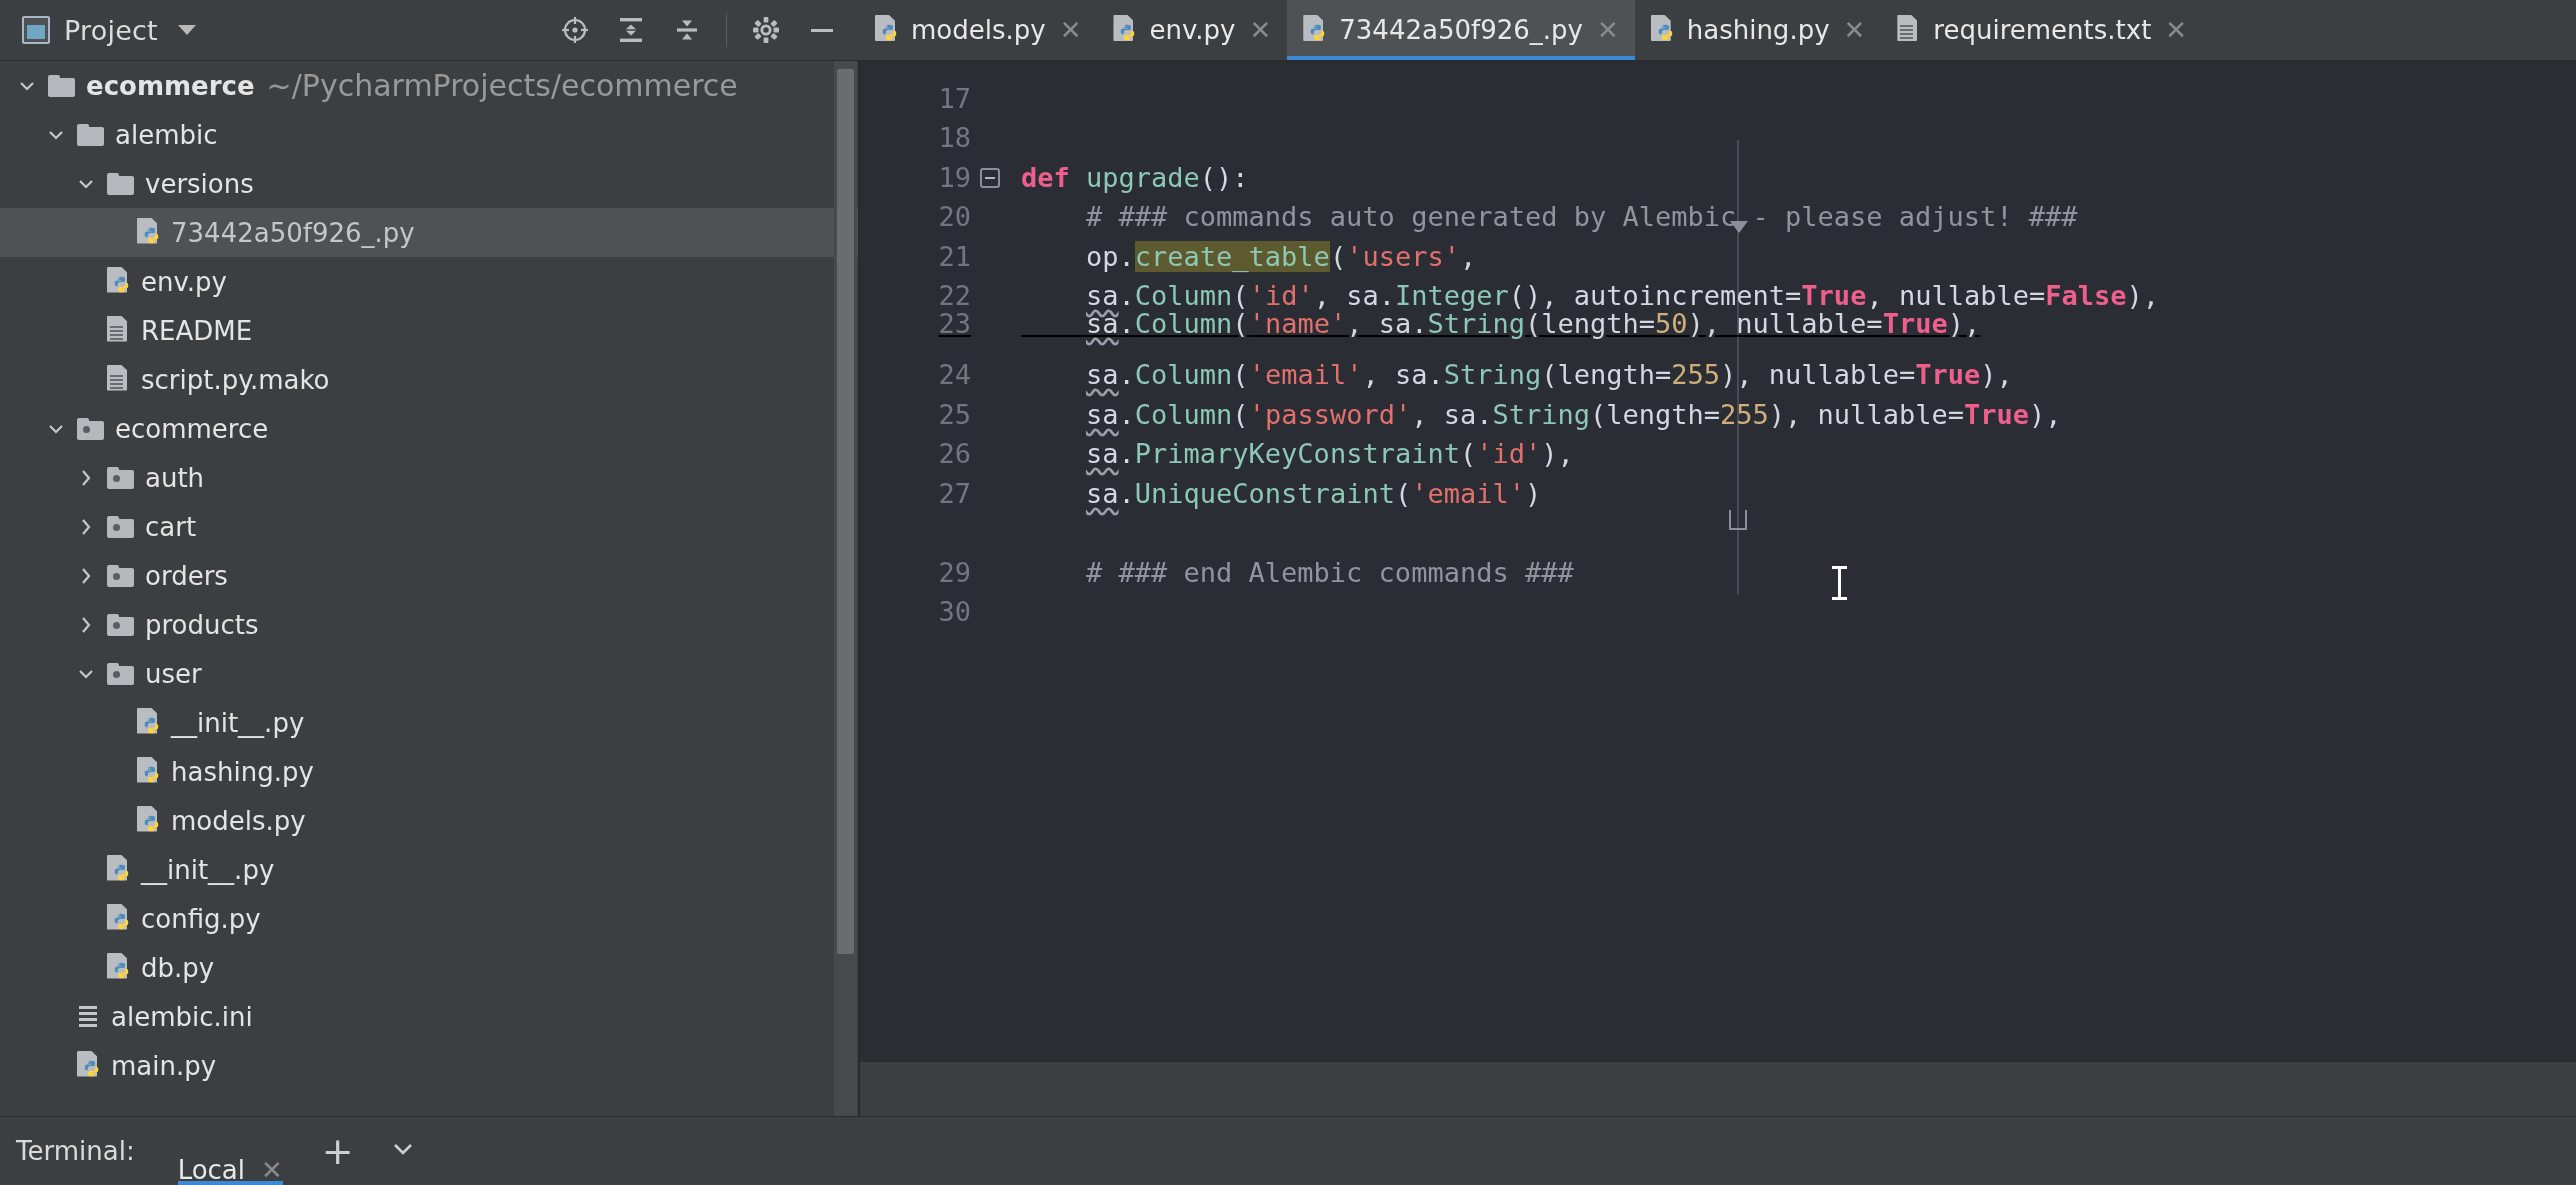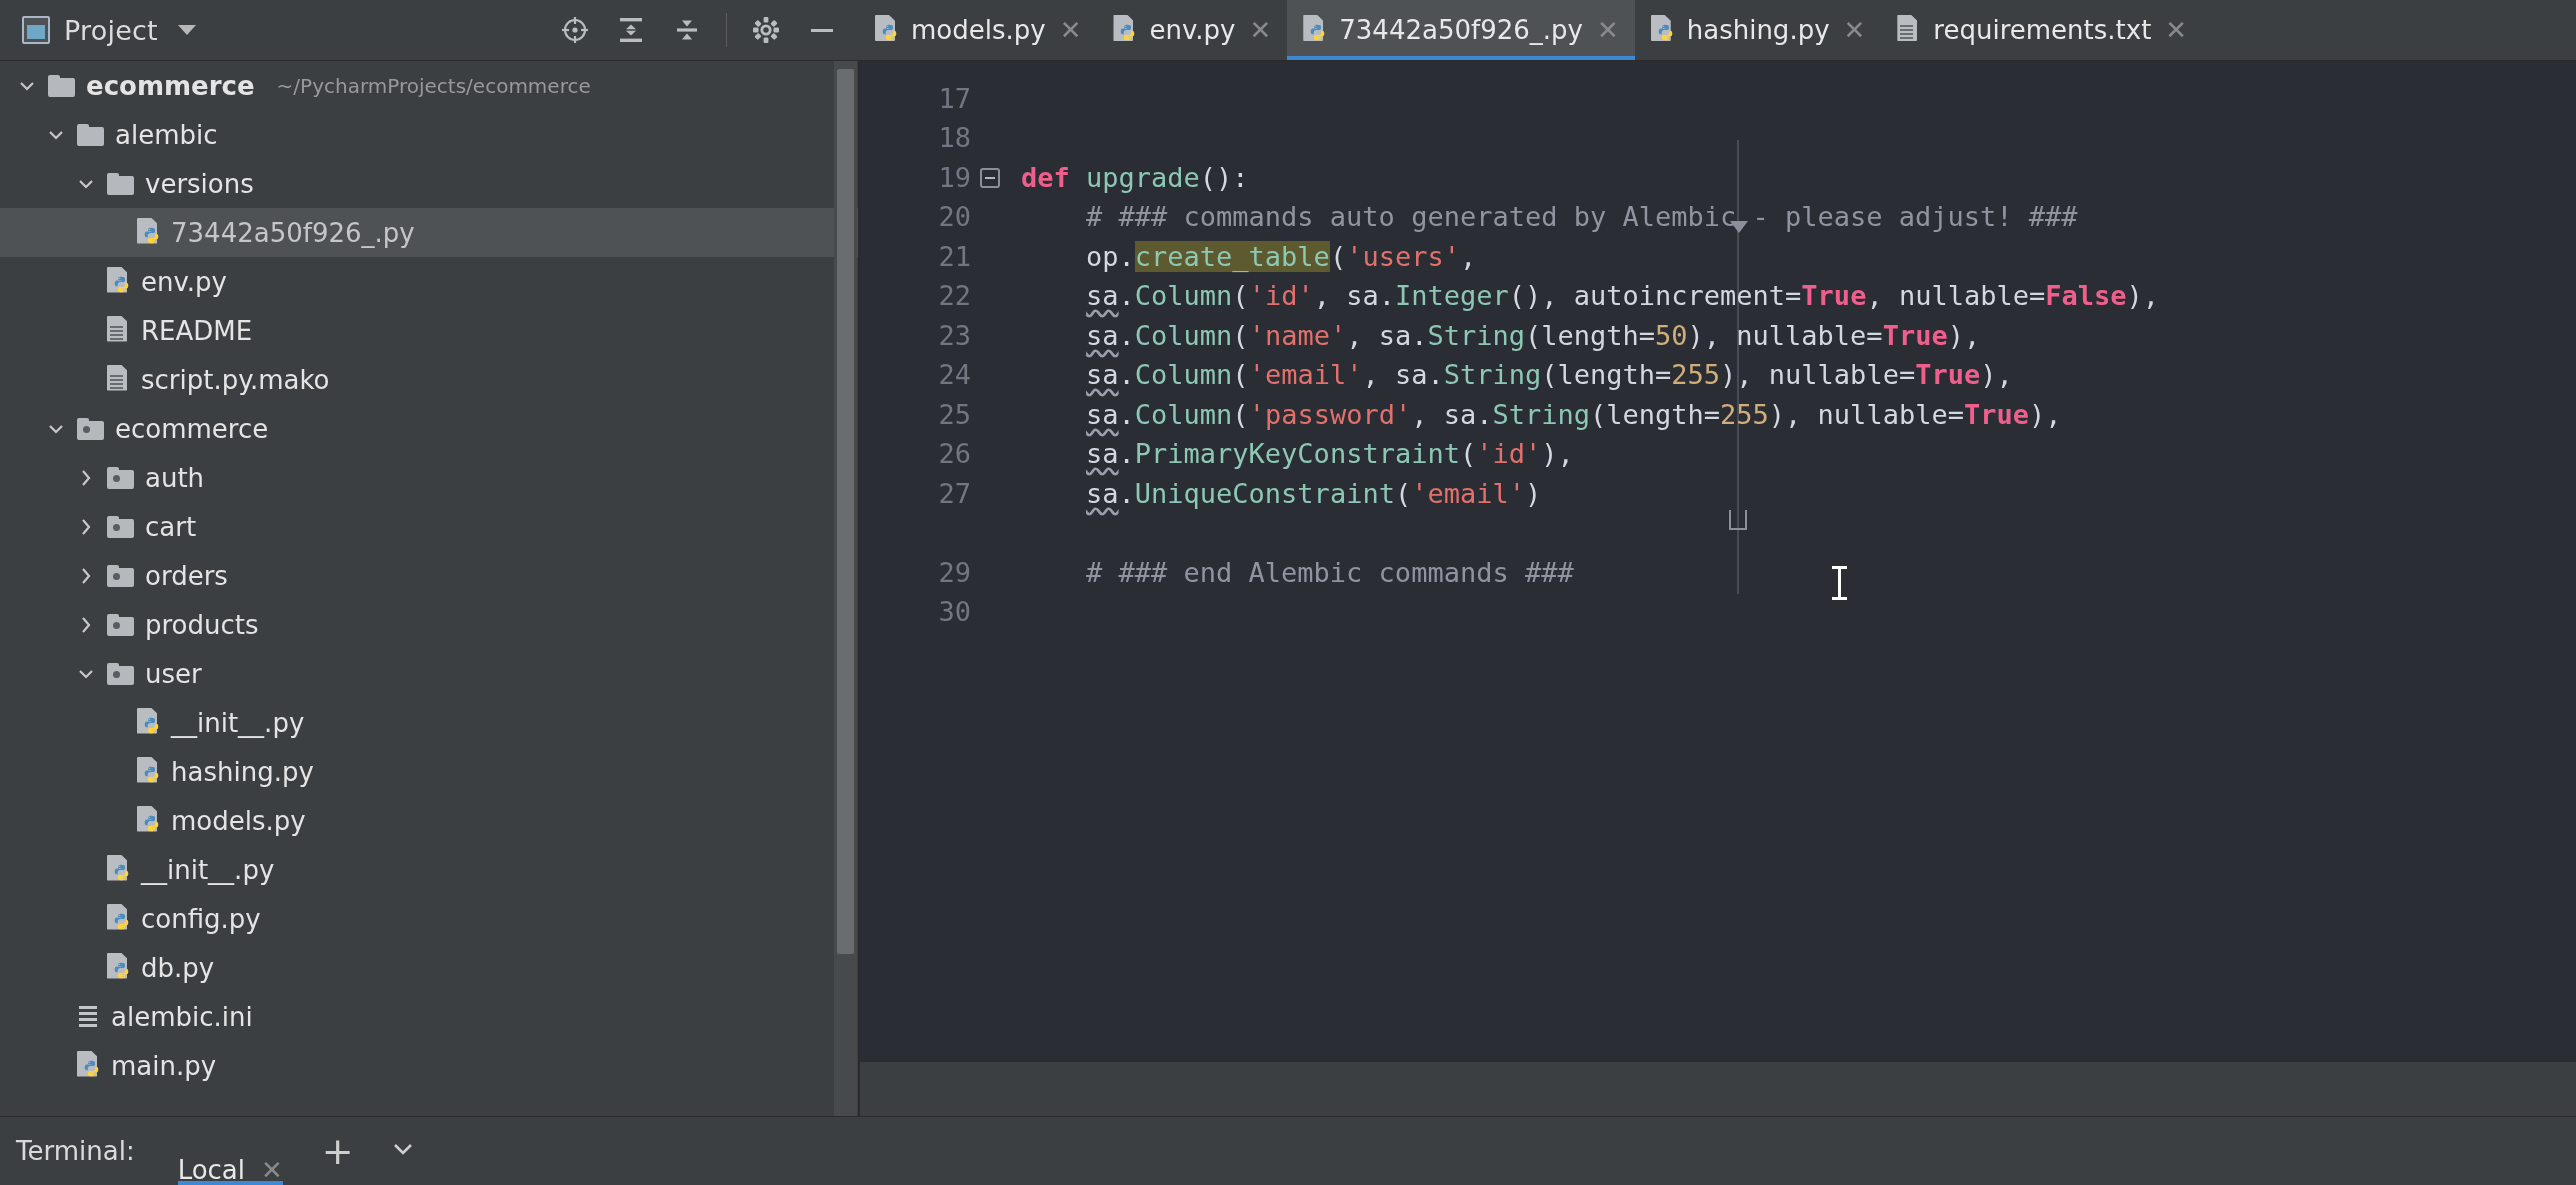--- a/index.html
+++ b/index.html
@@ -194,22 +194,22 @@
   }
   .tree-name {
     color: #e4e4e4;
     font-size: 26px;
     margin-left: 10px;
   }
   .tree-name.bold { font-weight: bold; }
   .tree-name.dim  { color: #c6c6c6; }
   .tree-path {
     color: #999999;
-    font-size: 20px;
-    margin-left: 22px;
+    font-size: 30px;
+    margin-left: 12px;
   }
   .arrow {
     width: 26px; height: 26px;
     flex: none;
     display: flex;
     align-items: center;
     justify-content: center;
   }
   .arrow.blank { visibility: hidden; }
   .folder {
@@ -891,21 +891,21 @@
         <div class="crow" style="top: 176px;">
           <span class="lineno">21</span>
           <span class="fold-col"></span>
           <span class="code"><span class="plain">    op.</span><span class="fn hl">create_table</span><span class="plain">(</span><span class="str">'users'</span><span class="plain">,</span></span>
         </div>
         <div class="crow" style="top: 215px;">
           <span class="lineno">22</span>
           <span class="fold-col"></span>
           <span class="code"><span class="plain">    </span><span class="plain sqg">sa</span><span class="plain">.</span><span class="cls">Column</span><span class="plain">(</span><span class="str">'id'</span><span class="plain">, </span><span class="plain">sa</span><span class="plain">.</span><span class="cls">Integer</span><span class="plain">(), autoincrement=</span><span class="kw">True</span><span class="plain">, nullable=</span><span class="kw">False</span><span class="plain">),</span></span>
         </div>
-        <div class="crow" style="top: 255px;">
+        <div class="crow" style="top: 243px; text-decoration: underline;">
           <span class="lineno">23</span>
           <span class="fold-col"></span>
           <span class="code"><span class="plain">    </span><span class="plain sqg">sa</span><span class="plain">.</span><span class="cls">Column</span><span class="plain">(</span><span class="str">'name'</span><span class="plain">, sa.</span><span class="cls">String</span><span class="plain">(length=</span><span class="num">50</span><span class="plain">), nullable=</span><span class="kw">True</span><span class="plain">),</span></span>
         </div>
         <div class="crow" style="top: 294px;">
           <span class="lineno">24</span>
           <span class="fold-col"></span>
           <span class="code"><span class="plain">    </span><span class="plain sqg">sa</span><span class="plain">.</span><span class="cls">Column</span><span class="plain">(</span><span class="str">'email'</span><span class="plain">, sa.</span><span class="cls">String</span><span class="plain">(length=</span><span class="num">255</span><span class="plain">), nullable=</span><span class="kw">True</span><span class="plain">),</span></span>
         </div>
         <div class="crow" style="top: 334px;">

